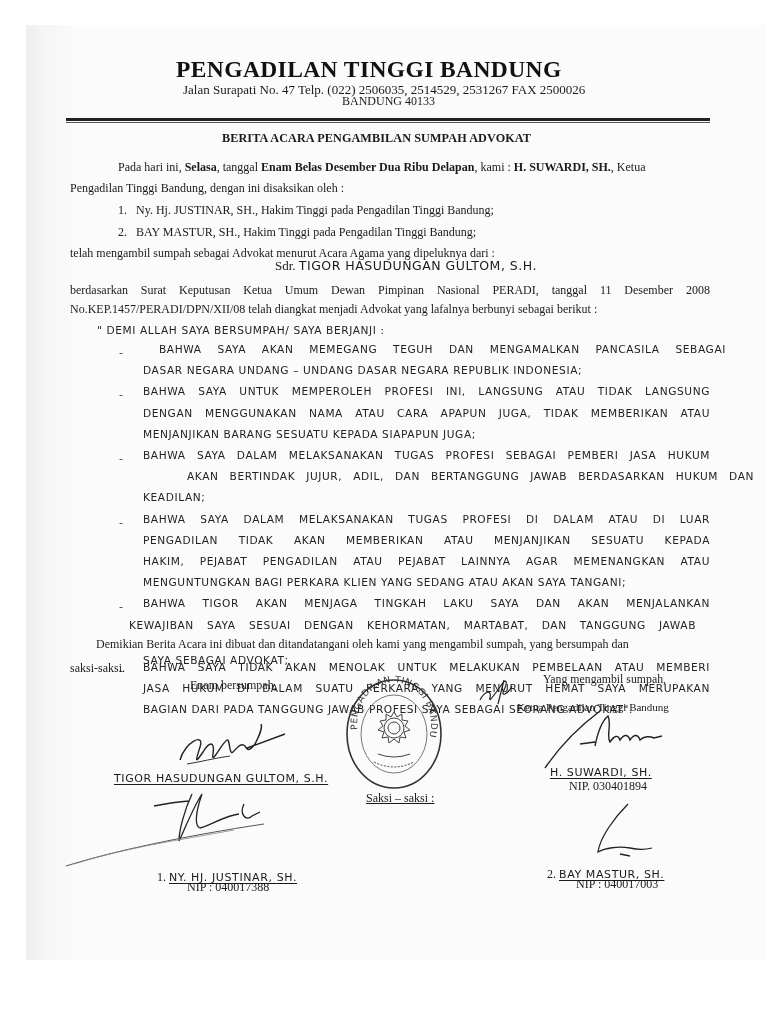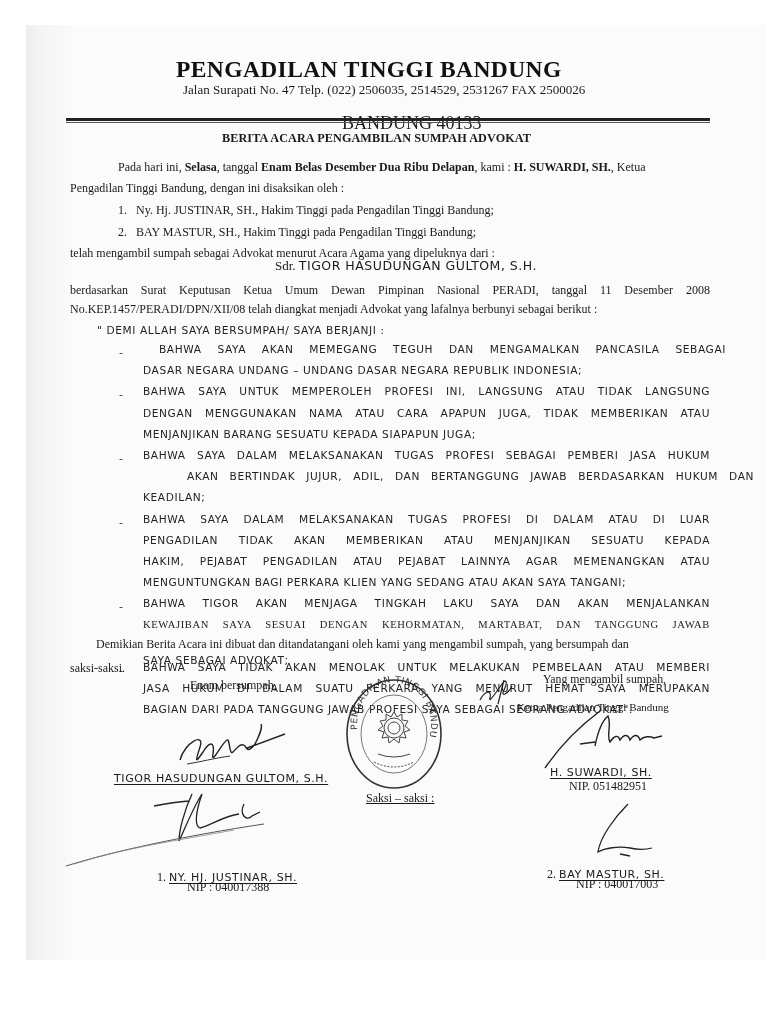--- a/index.html
+++ b/index.html
@@ -14,21 +14,21 @@
   .edge-strip {
     position:absolute; left:26px; top:25px; width:46px; height:935px;
     background:linear-gradient(90deg,#eeeeee 0,#f5f5f5 40%,#fafafa 100%);
   }
   .abs { position:absolute; white-space:nowrap; }
   .hdr-title {
     left:176px; top:56px; font-size:23.5px; font-weight:bold; letter-spacing:0.4px;
     font-family:"Liberation Serif", serif; color:#111;
   }
   .hdr-addr { left:183px; top:82px; font-size:13px; }
-  .hdr-city { left:342px; top:113px; font-size:18px; }
+  .hdr-city { left:342px; top:94px; font-size:12px; }
   .rule-thick { position:absolute; left:66px; top:118px; width:644px; height:3px; background:#222; }
   .rule-thin  { position:absolute; left:66px; top:122px; width:644px; height:1px; background:#555; }
   .doc-title { left:222px; top:131px; font-size:12.2px; font-weight:bold; letter-spacing:0.1px; }
   .body-text { font-size:12px; }
   .b { font-weight:bold; }
   .sans-caps {
     font-family:"DejaVu Sans", sans-serif; font-size:10.6px; letter-spacing:0.6px; color:#222;
   }
   .dash { font-family:"DejaVu Sans", sans-serif; font-size:11px; color:#333; }
   .name-center {
@@ -103,21 +103,21 @@
     <div class="abs sans-caps" style="left: 143px; top: 449px; width: 567px; text-align: justify; text-align-last: justify; white-space: normal;">BAHWA SAYA DALAM MELAKSANAKAN TUGAS PROFESI SEBAGAI PEMBERI JASA HUKUM</div>
     <div class="abs sans-caps" style="left: 143px; top: 470.2px; width: 567px; text-align: justify; text-align-last: justify; white-space: normal; margin-left: 44px;">AKAN BERTINDAK JUJUR, ADIL, DAN BERTANGGUNG JAWAB BERDASARKAN HUKUM DAN</div>
     <div class="abs sans-caps" style="left: 143px; top: 491.4px; width: 567px;">KEADILAN;</div>
     <div class="abs dash" style="left: 119px; top: 515.6px;">-</div>
     <div class="abs sans-caps" style="left: 143px; top: 512.6px; width: 567px; text-align: justify; text-align-last: justify; white-space: normal;">BAHWA SAYA DALAM MELAKSANAKAN TUGAS PROFESI DI DALAM ATAU DI LUAR</div>
     <div class="abs sans-caps" style="left: 143px; top: 533.8px; width: 567px; text-align: justify; text-align-last: justify; white-space: normal;">PENGADILAN TIDAK AKAN MEMBERIKAN  ATAU MENJANJIKAN SESUATU KEPADA</div>
     <div class="abs sans-caps" style="left: 143px; top: 555px; width: 567px; text-align: justify; text-align-last: justify; white-space: normal;">HAKIM, PEJABAT PENGADILAN ATAU PEJABAT LAINNYA AGAR MEMENANGKAN ATAU</div>
     <div class="abs sans-caps" style="left: 143px; top: 576.2px; width: 567px;">MENGUNTUNGKAN BAGI PERKARA KLIEN YANG SEDANG ATAU AKAN SAYA TANGANI;</div>
     <div class="abs dash" style="left: 119px; top: 600.4px;">-</div>
     <div class="abs sans-caps" style="left: 143px; top: 597.4px; width: 567px; text-align: justify; text-align-last: justify; white-space: normal;">BAHWA TIGOR AKAN MENJAGA TINGKAH LAKU SAYA DAN AKAN MENJALANKAN</div>
-    <div class="abs sans-caps" style="left: 143px; top: 618.6px; width: 567px; text-align: justify; text-align-last: justify; white-space: normal; font-family: Liberation Serif, serif;">KEWAJIBAN SAYA SESUAI DENGAN KEHORMATAN, MARTABAT, DAN TANGGUNG JAWAB</div>
+    <div class="abs sans-caps" style="left: 129px; top: 618.6px; width: 567px; text-align: justify; text-align-last: justify; white-space: normal;">KEWAJIBAN SAYA SESUAI DENGAN KEHORMATAN, MARTABAT, DAN TANGGUNG JAWAB</div>
     <div class="abs sans-caps" style="left: 143px; top: 654px; width: 567px;">SAYA SEBAGAI ADVOKAT;</div>
     <div class="abs dash" style="left: 119px; top: 664px;">-</div>
     <div class="abs sans-caps" style="left: 143px; top: 661px; width: 567px; text-align: justify; text-align-last: justify; white-space: normal;">BAHWA SAYA TIDAK AKAN MENOLAK UNTUK MELAKUKAN PEMBELAAN ATAU MEMBERI</div>
     <div class="abs sans-caps" style="left: 143px; top: 682.2px; width: 567px; text-align: justify; text-align-last: justify; white-space: normal;">JASA HUKUM DI DALAM SUATU PERKARA YANG MENURUT HEMAT SAYA MERUPAKAN</div>
     <div class="abs sans-caps" style="left: 143px; top: 703.4px; width: 567px;">BAGIAN DARI PADA TANGGUNG JAWAB PROFESI SAYA SEBAGAI SEORANG ADVOKAT".</div>
   </div>
 
 <div class="abs body-text" style="left:96px; top:637px;">Demikian Berita Acara ini dibuat dan ditandatangani oleh kami yang mengambil sumpah, yang bersumpah dan</div>
 <div class="abs body-text" style="left:70px; top:661px;">saksi-saksi.</div>
 
@@ -149,21 +149,21 @@
 </svg>
 <div class="abs sig-name" style="left:114px; top:772px;">TIGOR HASUDUNGAN GULTOM, S.H.</div>
 
 <svg class="sig" style="left:478px; top:676px;" width="40" height="30" viewBox="0 0 40 30">
   <path d="M2 24 C 6 16, 14 12, 12 22 C 10 28, 20 14, 24 8 C 28 2, 30 6, 26 14 C 22 22, 30 18, 34 10 M 26 4 L 20 28" fill="none" stroke="#222" stroke-width="1.2"></path>
 </svg>
 <svg class="sig" style="left:540px; top:706px;" width="130" height="65" viewBox="0 0 130 65">
   <path d="M5 62 C 20 40, 40 20, 60 5 M 40 38 L 55 36 M 55 40 C 58 25, 62 15, 68 10 C 72 18, 66 30, 70 36 C 74 30, 78 28, 80 34 C 84 28, 88 28, 90 34 C 94 28, 98 28, 100 34 C 104 30, 110 30, 114 32 L 122 30" fill="none" stroke="#222" stroke-width="1.4"></path>
 </svg>
 <div class="abs sig-name" style="left:550px; top:766px;">H. SUWARDI, SH.</div>
-<div class="abs nip" style="left:569px; top:779px;">NIP. 051482951</div>
+<div class="abs nip" style="left:569px; top:779px;">NIP. 030401894</div>
 
 <div class="abs body-text" style="left:366px; top:791px; text-decoration:underline;">Saksi – saksi :</div>
 
 <svg class="sig" style="left:64px; top:786px;" width="200" height="80" viewBox="0 0 200 80">
   <path d="M90 20 C 100 18, 110 16, 125 15 M 128 8 C 120 25, 115 45, 115 55 C 122 40, 130 20, 138 8 C 132 25, 130 40, 136 42 C 145 40, 160 30, 175 28 M 180 18 C 175 28, 182 36, 188 30 L 196 26" fill="none" stroke="#222" stroke-width="1.3"></path>
   <path d="M2 80 C 50 65, 120 50, 200 38" fill="none" stroke="#555" stroke-width="1"></path>
   <path d="M10 78 C 60 62, 110 55, 170 44" fill="none" stroke="#888" stroke-width="0.8"></path>
 </svg>
 
 <svg class="sig" style="left:590px; top:802px;" width="80" height="60" viewBox="0 0 80 60">

